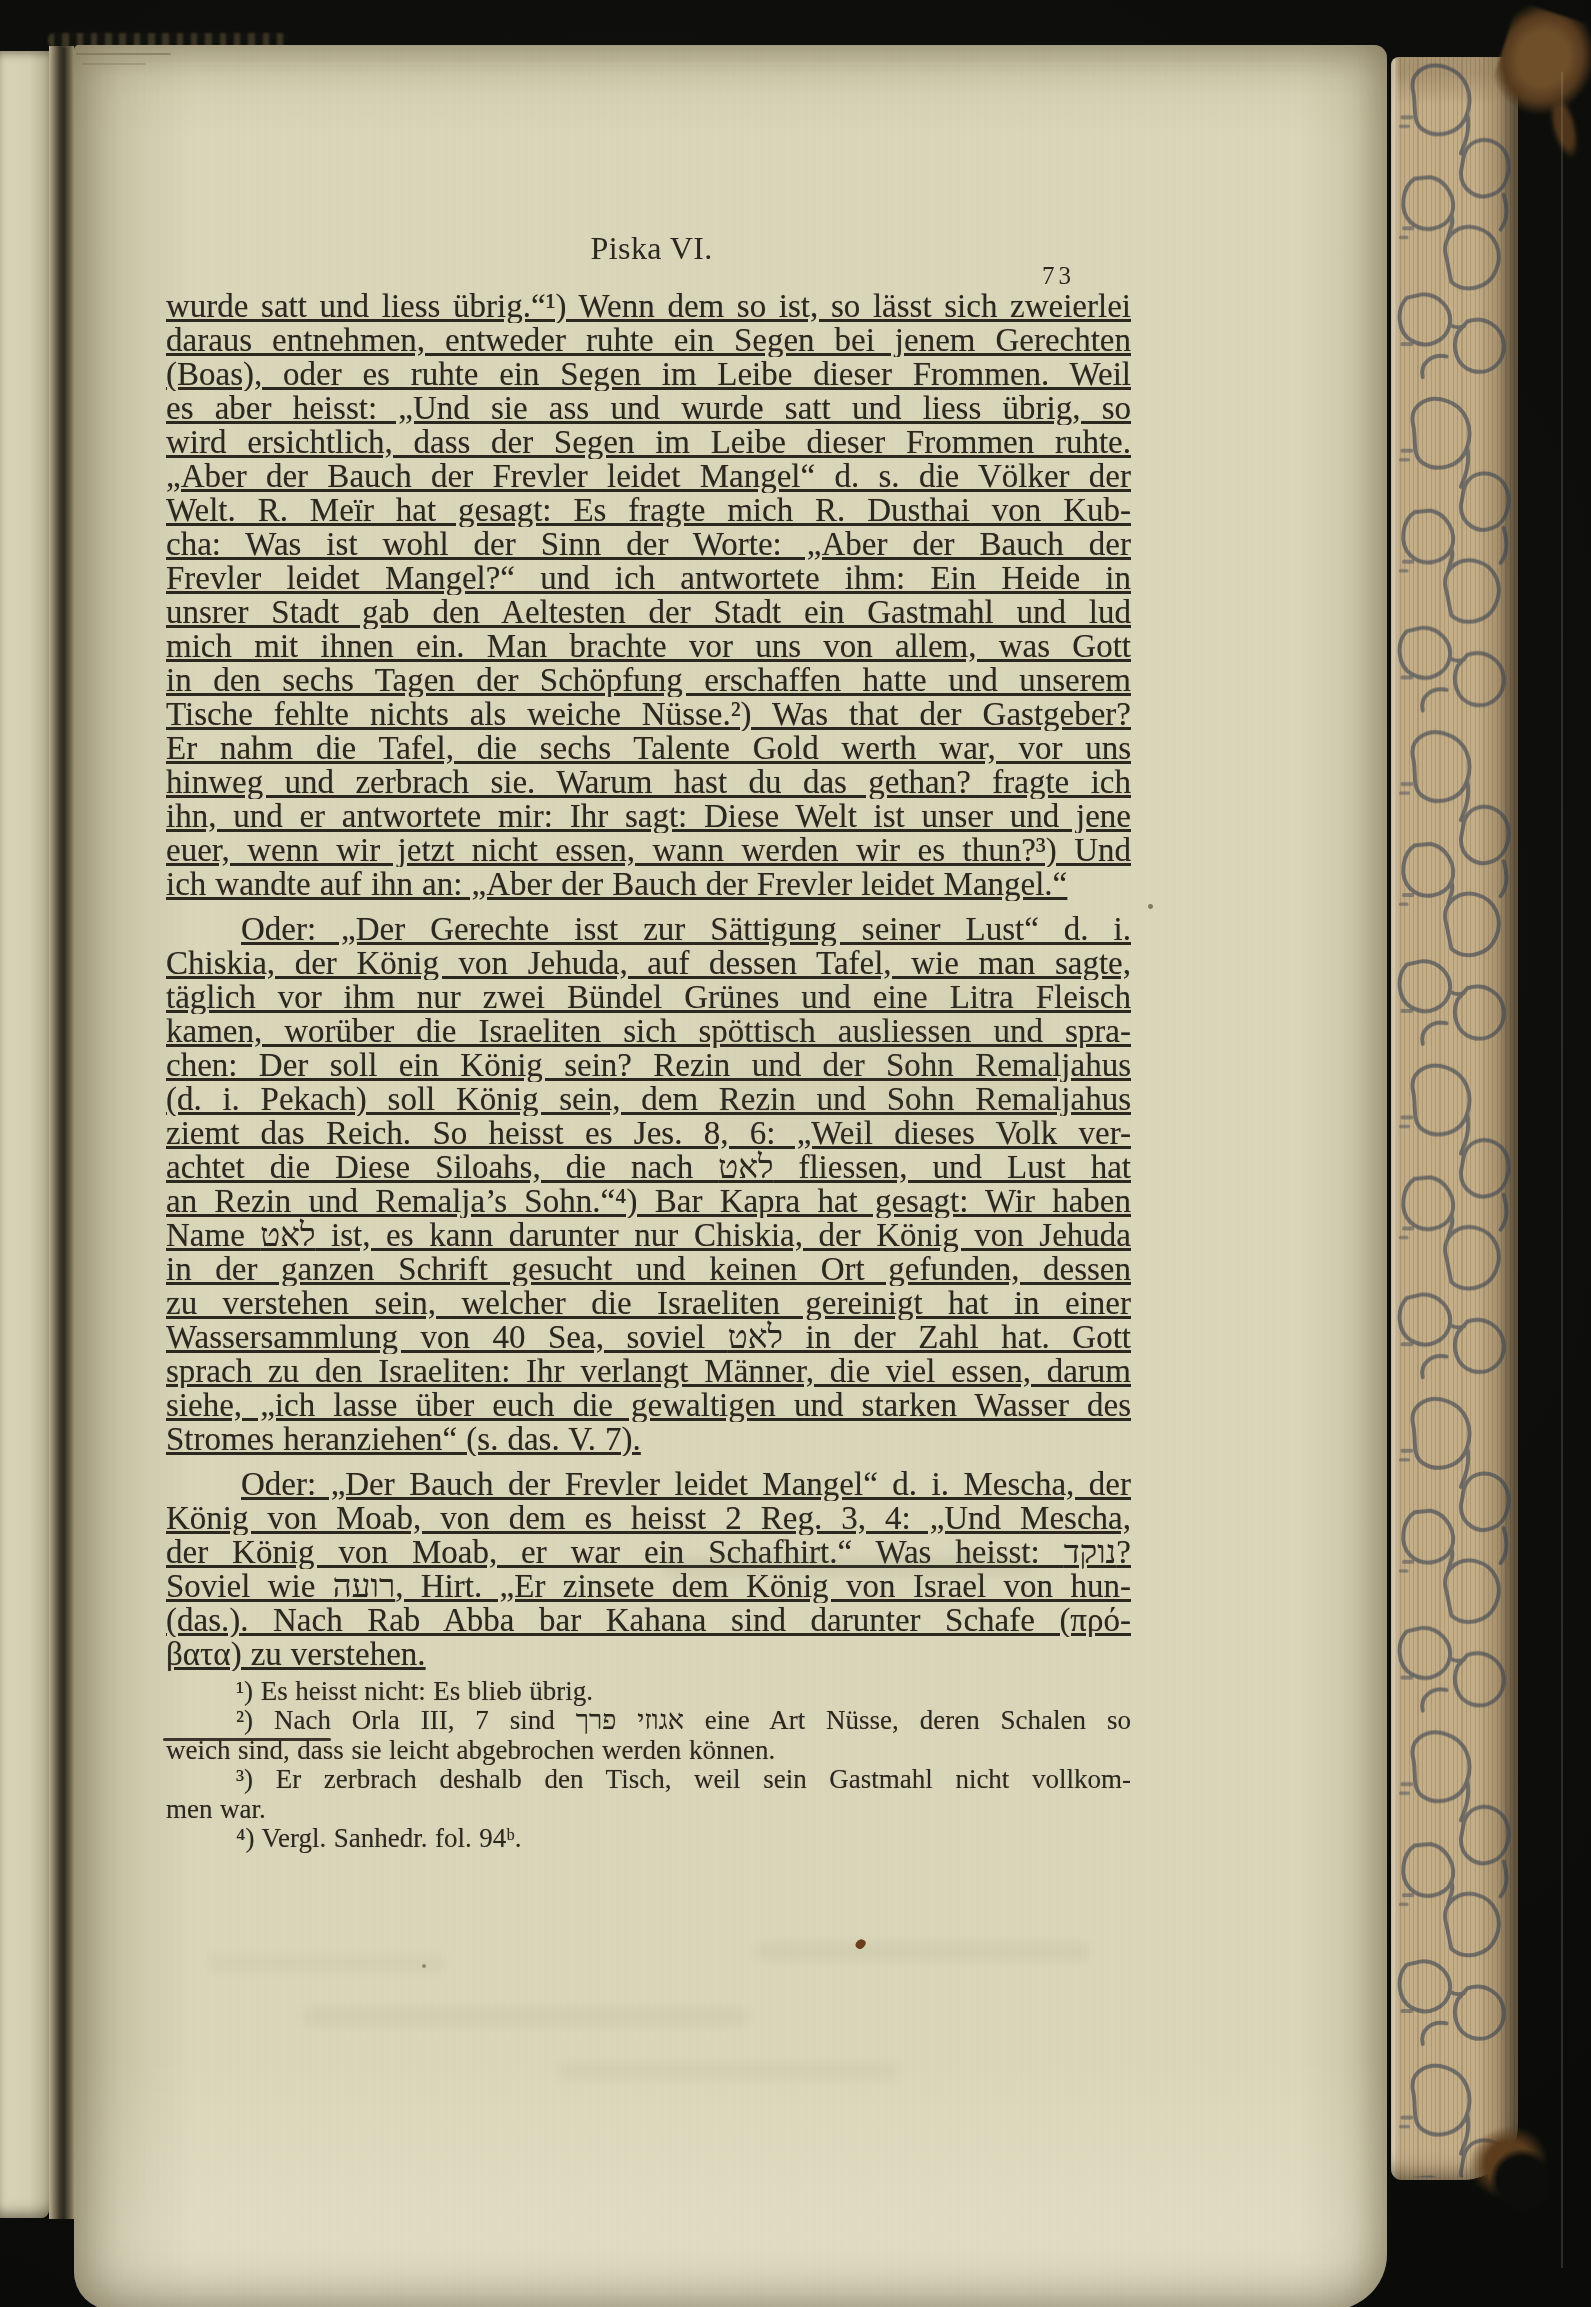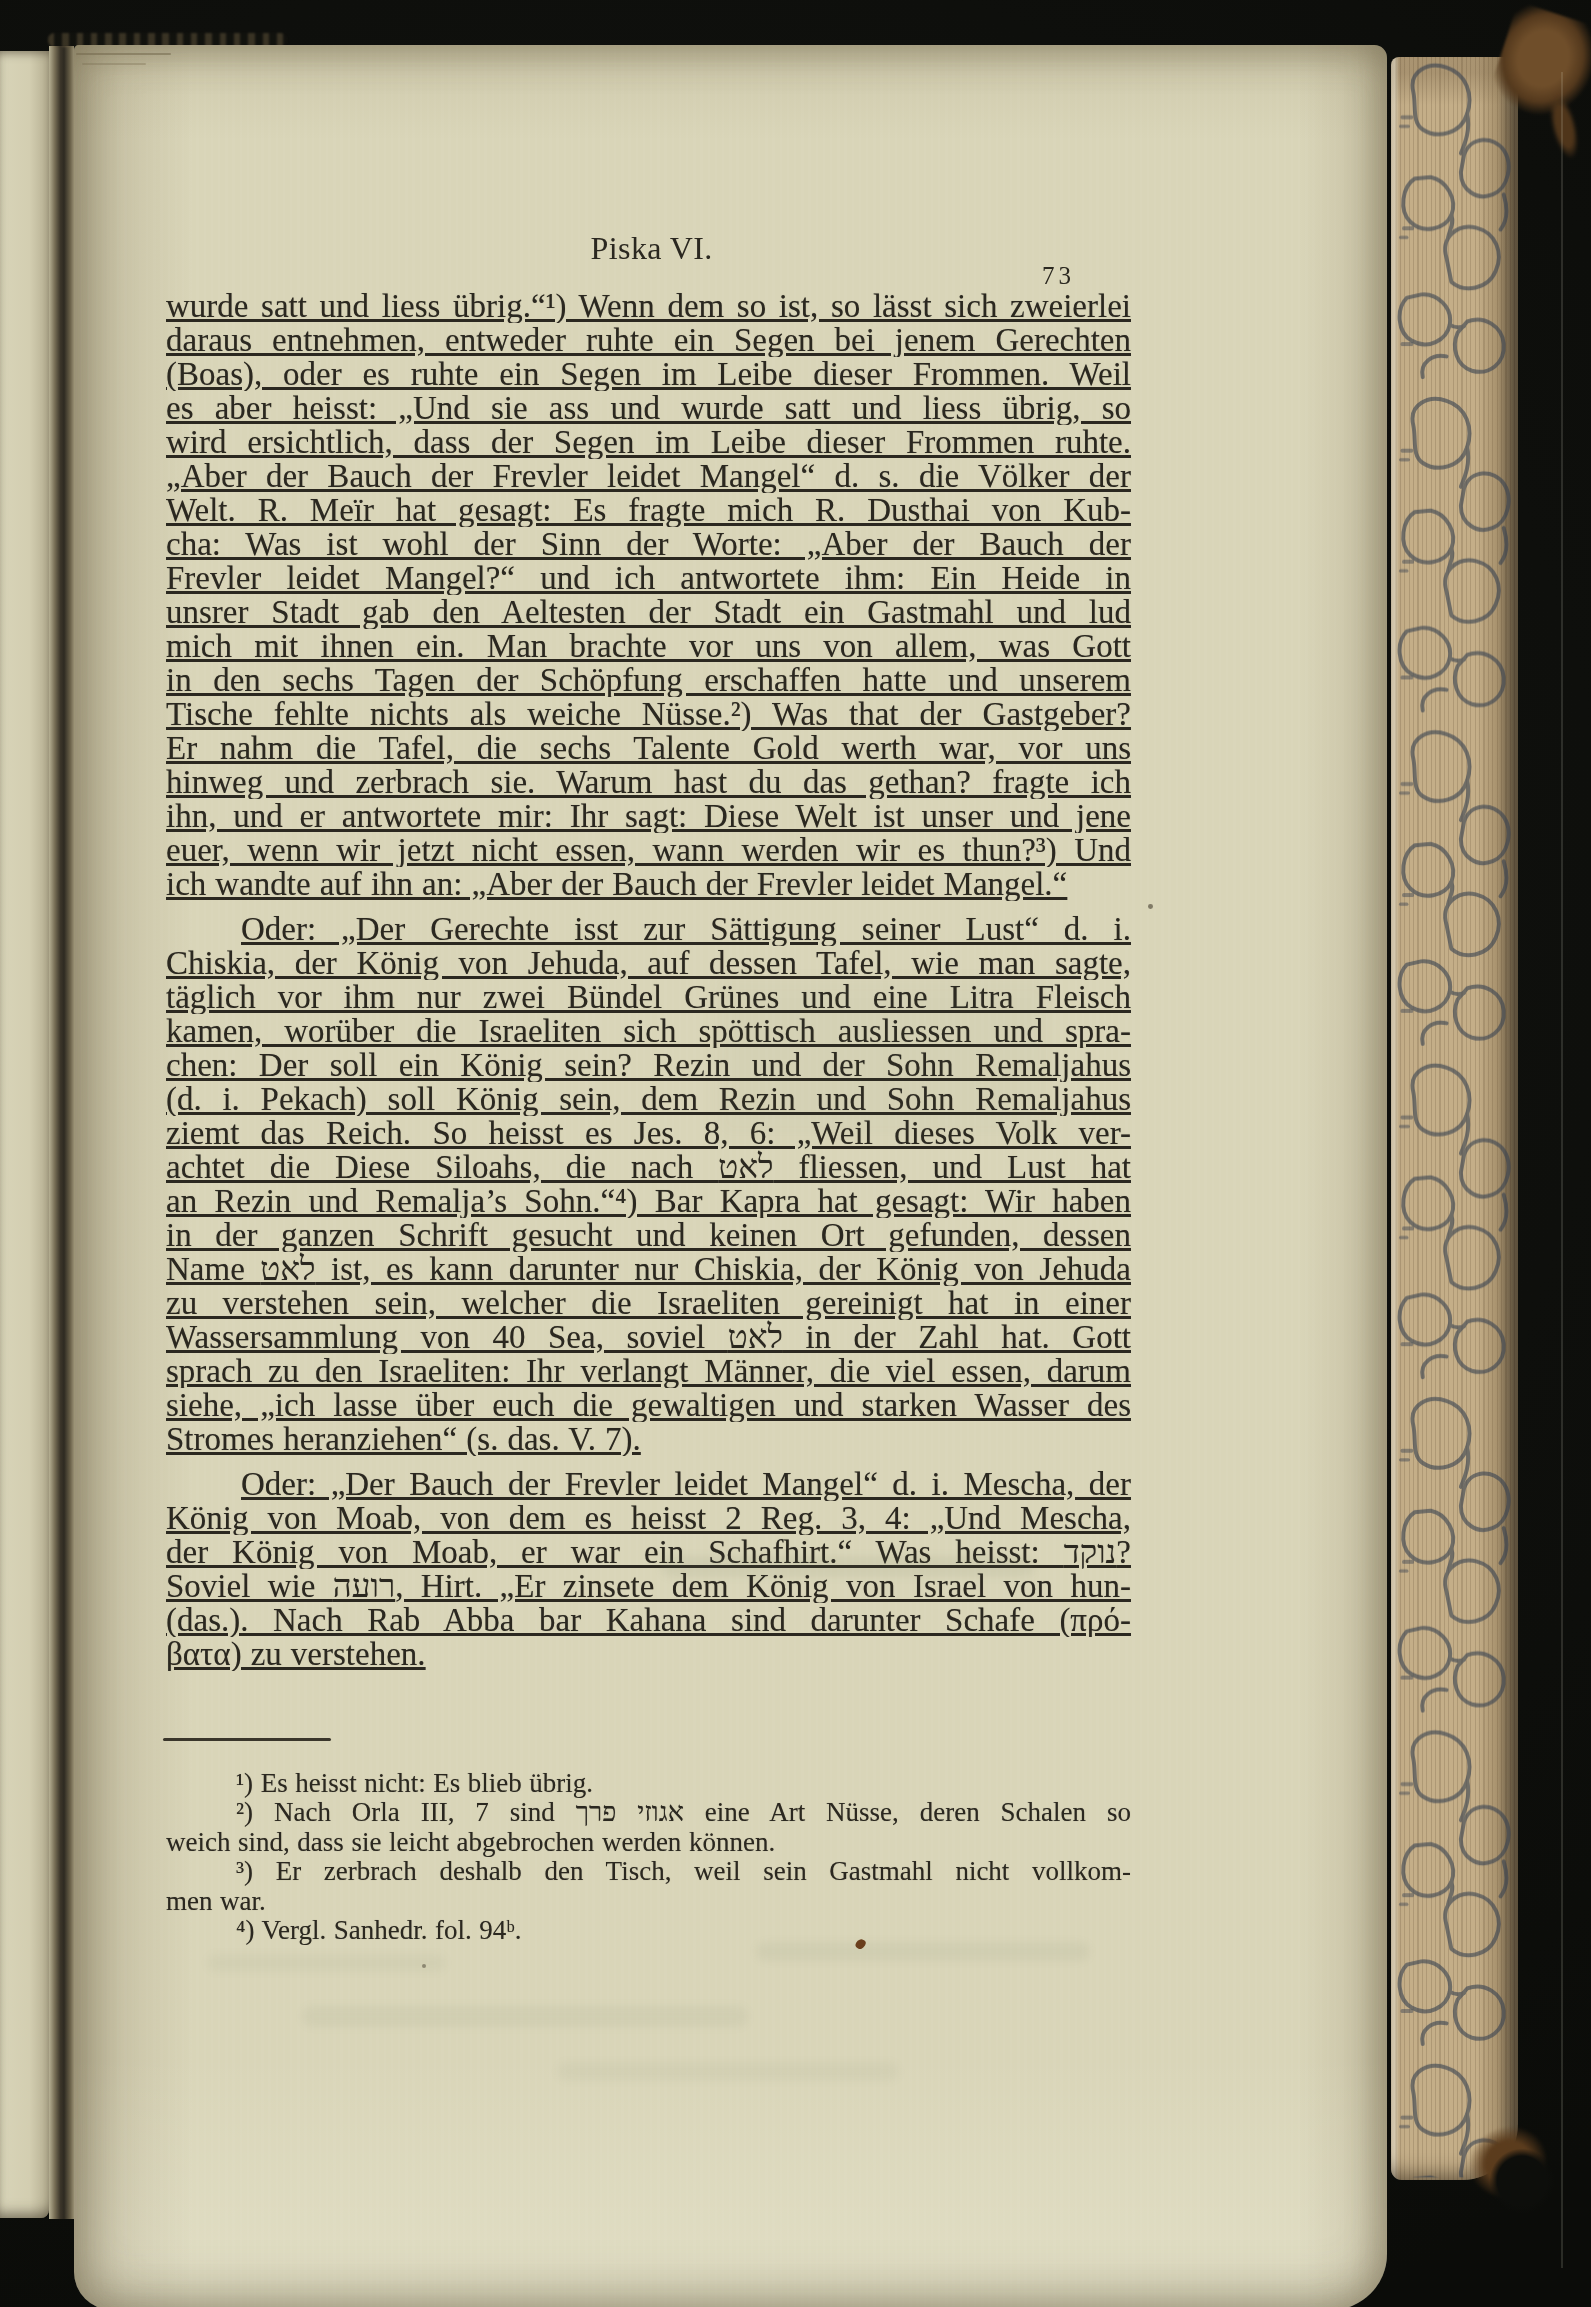--- a/index.html
+++ b/index.html
@@ -29,21 +29,21 @@
       #d9d5b8;
     border-radius:4.8px 12.7px 56px 38px;
     box-shadow:inset 21px 0 44px rgba(95,84,58,.26), inset -12.7px 0 30px rgba(100,88,60,.22),
                inset 0 17.5px 33px rgba(105,95,68,.18), inset 0 -24px 44px rgba(100,90,62,.25);}
 
   .page-title{left:92px;top:185px;width:965px;text-align:center;transform:translateX(3.2px);
     font-size:32px;letter-spacing:0.4px;line-height:37px;}
   .page-number{left:968px;top:212px;font-size:25px;letter-spacing:4px;line-height:37px;}
 
   .body-block{left:92px;top:244px;width:965px;}
-  .fn-block{left:92px;top:1724px;width:965px;}
+  .fn-block{left:92px;top:1632px;width:965px;}
   .body-block,.fn-block{position:absolute;}
   .body-block .line,.fn-block .line{position:relative;display:block;width:100%;overflow:hidden;
     text-align:justify;text-align-last:justify;text-shadow:0 0 0.8px rgba(43,40,32,.35);word-spacing:0.8px;}
   .body-block .line{height:34px;line-height:34px;font-size:33px;text-decoration:underline;}
   .fn-block .line{height:29.4px;line-height:29.4px;font-size:27px;}
   .body-block .indent{text-indent:75px;margin-top:11px;}
   .fn-block .indent{text-indent:70px;}
   .par-end{text-align-last:left !important;}
 
   .fn-rule{left:89px;top:1693px;width:168px;height:3.2px;background:#3a362b;border-radius:1.6px;}
@@ -126,22 +126,22 @@
         <div class="line par-end">ich wandte auf ihn an: „Aber der Bauch der Frevler leidet Mangel.“</div>
         <div class="line indent">Oder: „Der Gerechte isst zur Sättigung seiner Lust“ d. i.</div>
         <div class="line">Chiskia, der König von Jehuda, auf dessen Tafel, wie man sagte,</div>
         <div class="line">täglich vor ihm nur zwei Bündel Grünes und eine Litra Fleisch</div>
         <div class="line">kamen, worüber die Israeliten sich spöttisch ausliessen und spra-</div>
         <div class="line">chen: Der soll ein König sein? Rezin und der Sohn Remaljahus</div>
         <div class="line">(d. i. Pekach) soll König sein, dem Rezin und Sohn Remaljahus</div>
         <div class="line">ziemt das Reich. So heisst es Jes. 8, 6: „Weil dieses Volk ver-</div>
         <div class="line">achtet die Diese Siloahs, die nach לאט fliessen, und Lust hat</div>
         <div class="line">an Rezin und Remalja’s Sohn.“⁴) Bar Kapra hat gesagt: Wir haben</div>
+        <div class="line">Name לאט ist, es kann darunter nur Chiskia, der König von Jehuda</div>
         <div class="line">in der ganzen Schrift gesucht und keinen Ort gefunden, dessen</div>
-        <div class="line">Name לאט ist, es kann darunter nur Chiskia, der König von Jehuda</div>
         <div class="line">zu verstehen sein, welcher die Israeliten gereinigt hat in einer</div>
         <div class="line">Wassersammlung von 40 Sea, soviel לאט in der Zahl hat. Gott</div>
         <div class="line">sprach zu den Israeliten: Ihr verlangt Männer, die viel essen, darum</div>
         <div class="line">siehe, „ich lasse über euch die gewaltigen und starken Wasser des</div>
         <div class="line par-end">Stromes heranziehen“ (s. das. V. 7).</div>
         <div class="line indent">Oder: „Der Bauch der Frevler leidet Mangel“ d. i. Mescha, der</div>
         <div class="line">König von Moab, von dem es heisst 2 Reg. 3, 4: „Und Mescha,</div>
         <div class="line">der König von Moab, er war ein Schafhirt.“ Was heisst: נוקד?</div>
         <div class="line">Soviel wie רועה, Hirt. „Er zinsete dem König von Israel von hun-</div>
         <div class="line">(das.). Nach Rab Abba bar Kahana sind darunter Schafe (πρό-</div>

